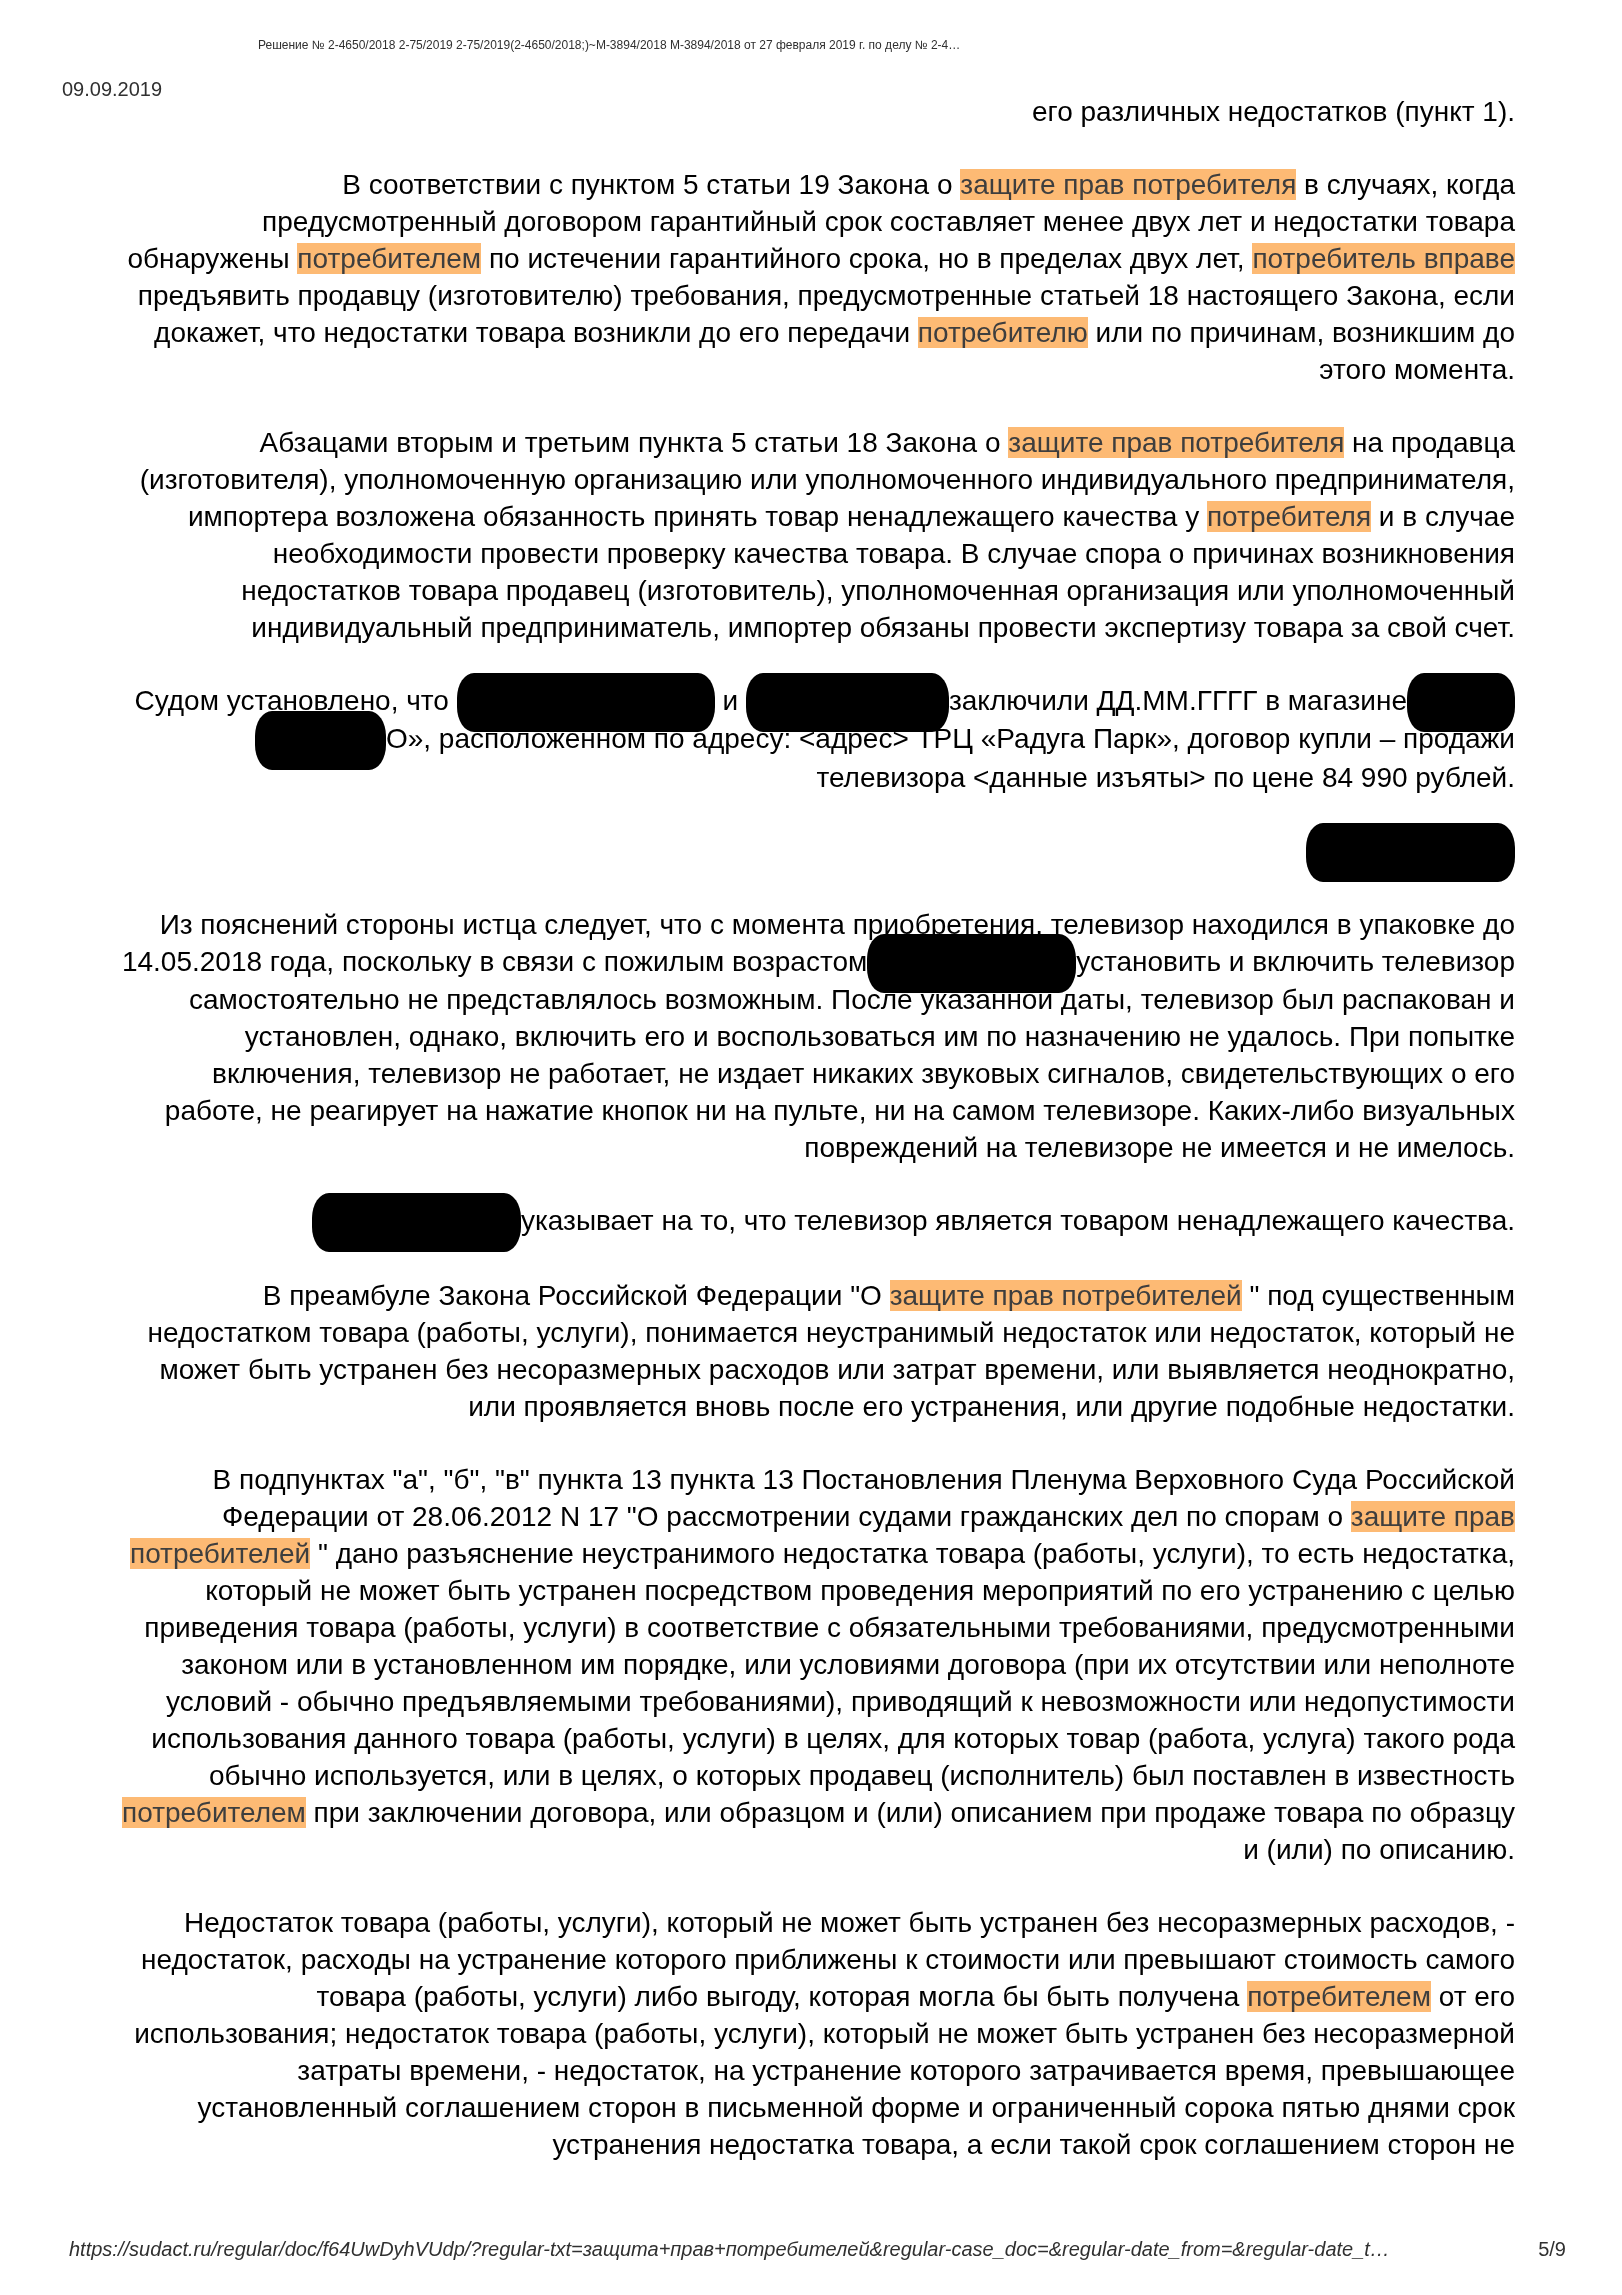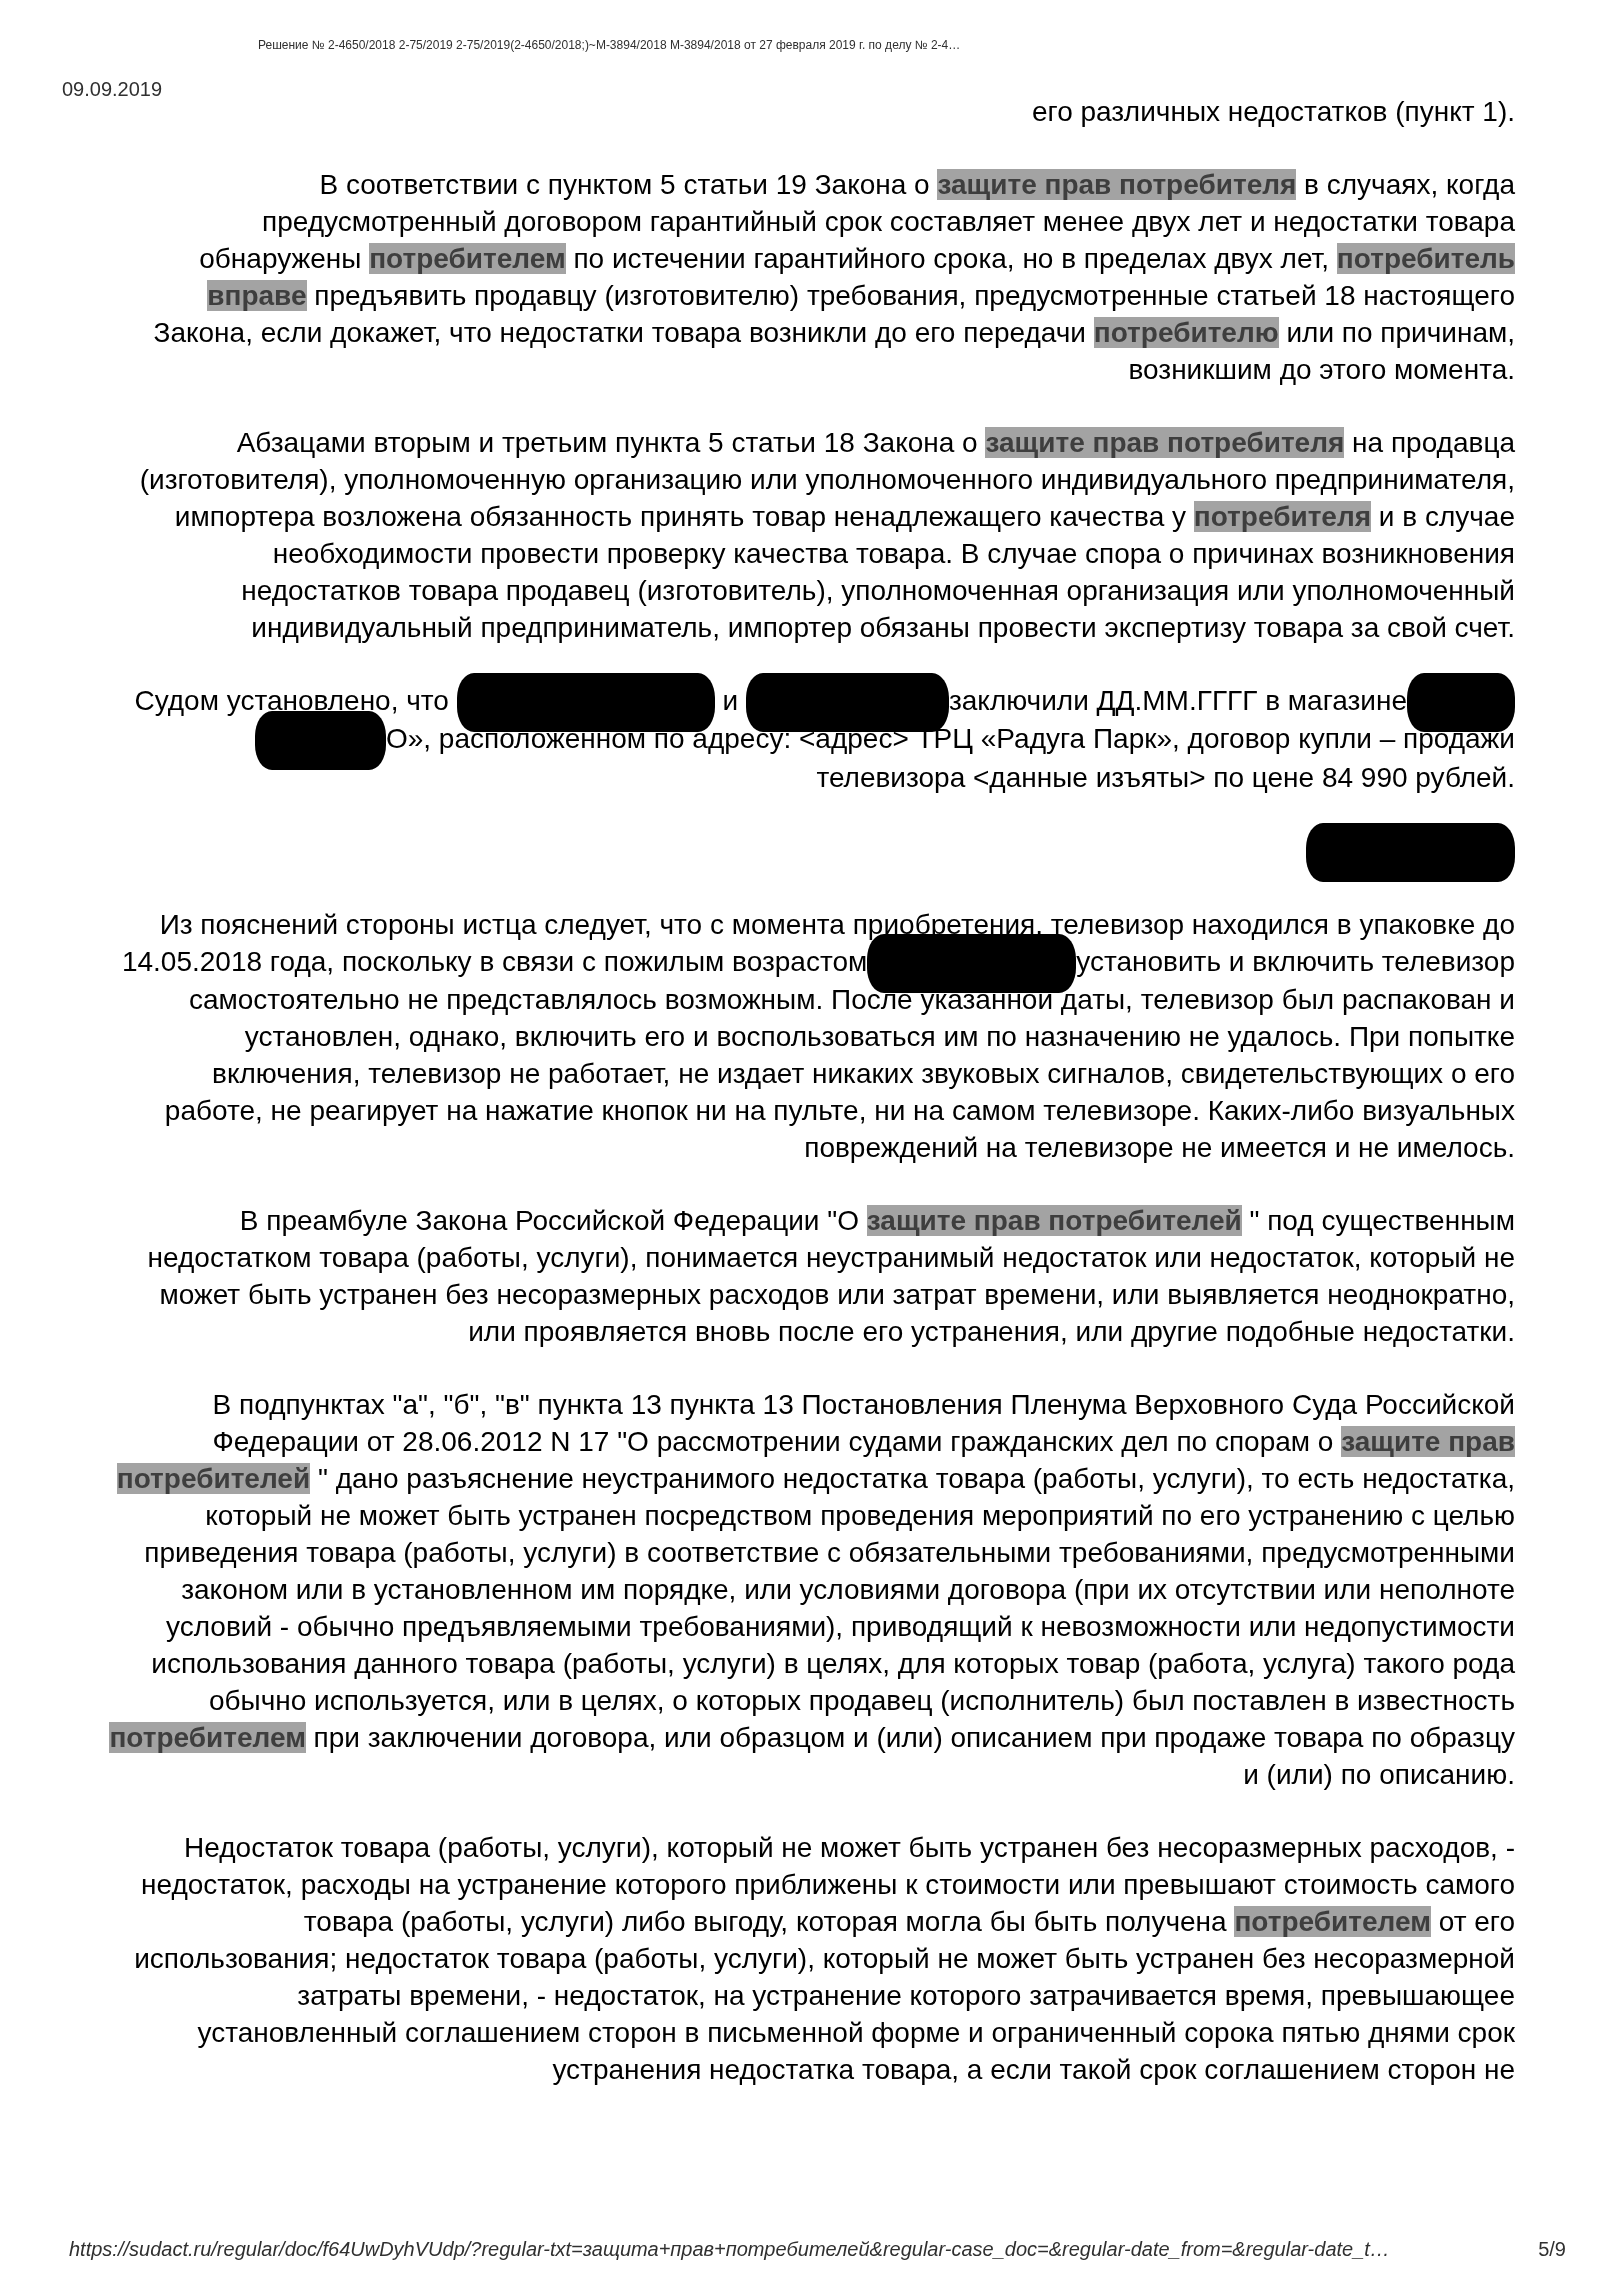--- a/index.html
+++ b/index.html
@@ -21,23 +21,23 @@
   }
   .content{
     position:absolute;top:93px;left:108px;
     width:1407px;
     font-size:28px;line-height:37px;
     color:#000000;
     text-align:right;
   }
   p.para{margin:0 0 36px 0;padding:0;}
   .hl{
-    font-weight:bold;
+    font-weight:normal;
     color:#3e3e3e;
-    background:#a3a3a3;
+    background:#fdba74;
   }
   .redact{
     display:inline-block;
     background:#000000;
     height:59px;
     border-radius:17px / 25px;
     vertical-align:middle;
     margin-top:-11.8px;
     margin-bottom:-11.8px;
   }
@@ -57,20 +57,21 @@
   <div class="hdr-date">09.09.2019</div>
   <div class="hdr-title">Решение № 2-4650/2018 2-75/2019 2-75/2019(2-4650/2018;)~М-3894/2018 М-3894/2018 от 27 февраля 2019 г. по делу № 2-4…</div>
 
   <div class="content" id="doc-body">
       <p class="para"><span>его различных недостатков (пункт 1).</span></p>
       <p class="para"><span>В соответствии с пунктом 5 статьи 19 Закона о </span><span class="hl">защите прав потребителя</span><span> в случаях, когда предусмотренный договором гарантийный срок составляет менее двух лет и недостатки товара обнаружены </span><span class="hl">потребителем</span><span> по истечении гарантийного срока, но в пределах двух лет, </span><span class="hl">потребитель вправе</span><span> предъявить продавцу (изготовителю) требования, предусмотренные статьей 18 настоящего Закона, если докажет, что недостатки товара возникли до его передачи </span><span class="hl">потребителю</span><span> или по причинам, возникшим до этого момента.</span></p>
       <p class="para"><span>Абзацами вторым и третьим пункта 5 статьи 18 Закона о </span><span class="hl">защите прав потребителя</span><span> на продавца (изготовителя), уполномоченную организацию или уполномоченного индивидуального предпринимателя, импортера возложена обязанность принять товар ненадлежащего качества у </span><span class="hl">потребителя</span><span> и в случае необходимости провести проверку качества товара. В случае спора о причинах возникновения недостатков товара продавец (изготовитель), уполномоченная организация или уполномоченный индивидуальный предприниматель, импортер обязаны провести экспертизу товара за свой счет.</span></p>
       <p class="para"><span>Судом установлено, что </span><span class="redact" style="width: 258px;"></span><span> и </span><span class="redact" style="width: 203px;"></span><span>заключили ДД.ММ.ГГГГ в магазине</span><span class="redact" style="width: 108px;"></span><span class="redact" style="width: 131px;"></span><span>О», расположенном по адресу: &lt;адрес&gt; ТРЦ «Радуга Парк», договор купли – продажи телевизора &lt;данные изъяты&gt; по цене 84 990 рублей.</span></p>
       <p class="para"><span class="redact" style="width: 209px;"></span></p>
       <p class="para"><span>Из пояснений стороны истца следует, что с момента приобретения, телевизор находился в упаковке до 14.05.2018 года, поскольку в связи с пожилым возрастом</span><span class="redact" style="width: 209px;"></span><span>установить и включить телевизор самостоятельно не представлялось возможным. После указанной даты, телевизор был распакован и установлен, однако, включить его и воспользоваться им по назначению не удалось. При попытке включения, телевизор не работает, не издает никаких звуковых сигналов, свидетельствующих о его работе, не реагирует на нажатие кнопок ни на пульте, ни на самом телевизоре. Каких-либо визуальных повреждений на телевизоре не имеется и не имелось.</span></p>
+      <p class="para"><span class="redact" style="width: 209px;"></span><span>указывает на то, что телевизор является товаром ненадлежащего качества.</span></p>
       <p class="para"><span>В преамбуле Закона Российской Федерации "О </span><span class="hl">защите прав потребителей</span><span> " под существенным недостатком товара (работы, услуги), понимается неустранимый недостаток или недостаток, который не может быть устранен без несоразмерных расходов или затрат времени, или выявляется неоднократно, или проявляется вновь после его устранения, или другие подобные недостатки.</span></p>
       <p class="para"><span>В подпунктах "а", "б", "в" пункта 13 пункта 13 Постановления Пленума Верховного Суда Российской Федерации от 28.06.2012 N 17 "О рассмотрении судами гражданских дел по спорам о </span><span class="hl">защите прав потребителей</span><span> " дано разъяснение неустранимого недостатка товара (работы, услуги), то есть недостатка, который не может быть устранен посредством проведения мероприятий по его устранению с целью приведения товара (работы, услуги) в соответствие с обязательными требованиями, предусмотренными законом или в установленном им порядке, или условиями договора (при их отсутствии или неполноте условий - обычно предъявляемыми требованиями), приводящий к невозможности или недопустимости использования данного товара (работы, услуги) в целях, для которых товар (работа, услуга) такого рода обычно используется, или в целях, о которых продавец (исполнитель) был поставлен в известность </span><span class="hl">потребителем</span><span> при заключении договора, или образцом и (или) описанием при продаже товара по образцу и (или) по описанию.</span></p>
       <p class="para"><span>Недостаток товара (работы, услуги), который не может быть устранен без несоразмерных расходов, - недостаток, расходы на устранение которого приближены к стоимости или превышают стоимость самого товара (работы, услуги) либо выгоду, которая могла бы быть получена </span><span class="hl">потребителем</span><span> от его использования; недостаток товара (работы, услуги), который не может быть устранен без несоразмерной затраты времени, - недостаток, на устранение которого затрачивается время, превышающее установленный соглашением сторон в письменной форме и ограниченный сорока пятью днями срок устранения недостатка товара, а если такой срок соглашением сторон не</span></p>
     </div>
 
   <div class="ftr-url">https://sudact.ru/regular/doc/f64UwDyhVUdp/?regular-txt=защита+прав+потребителей&amp;regular-case_doc=&amp;regular-date_from=&amp;regular-date_t…</div>
   <div class="ftr-page">5/9</div>
 </div>
 
 

